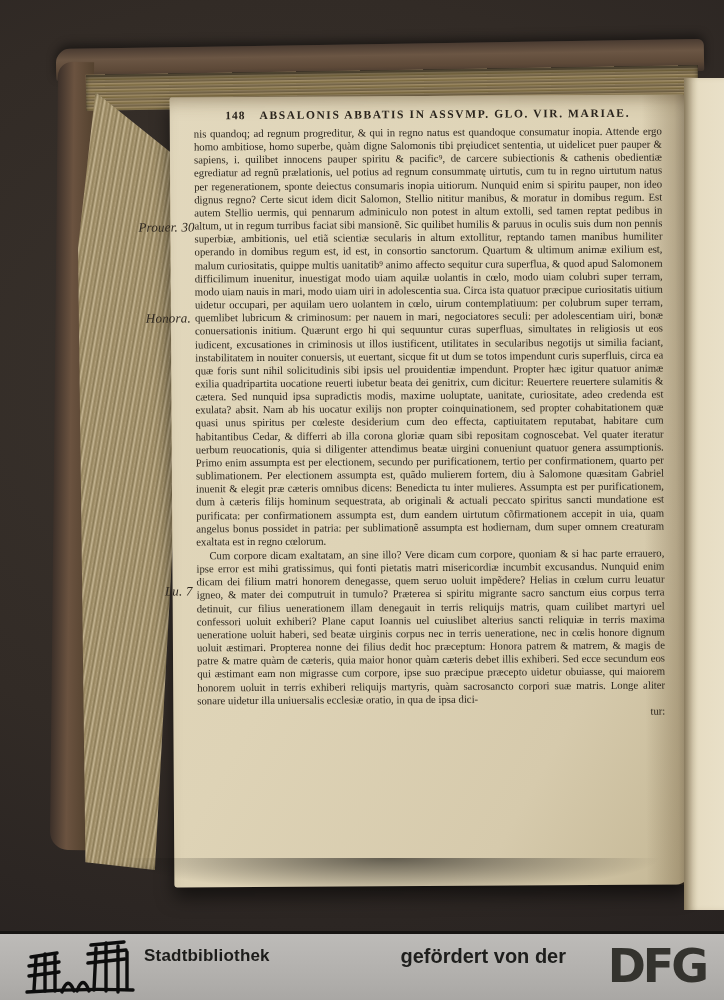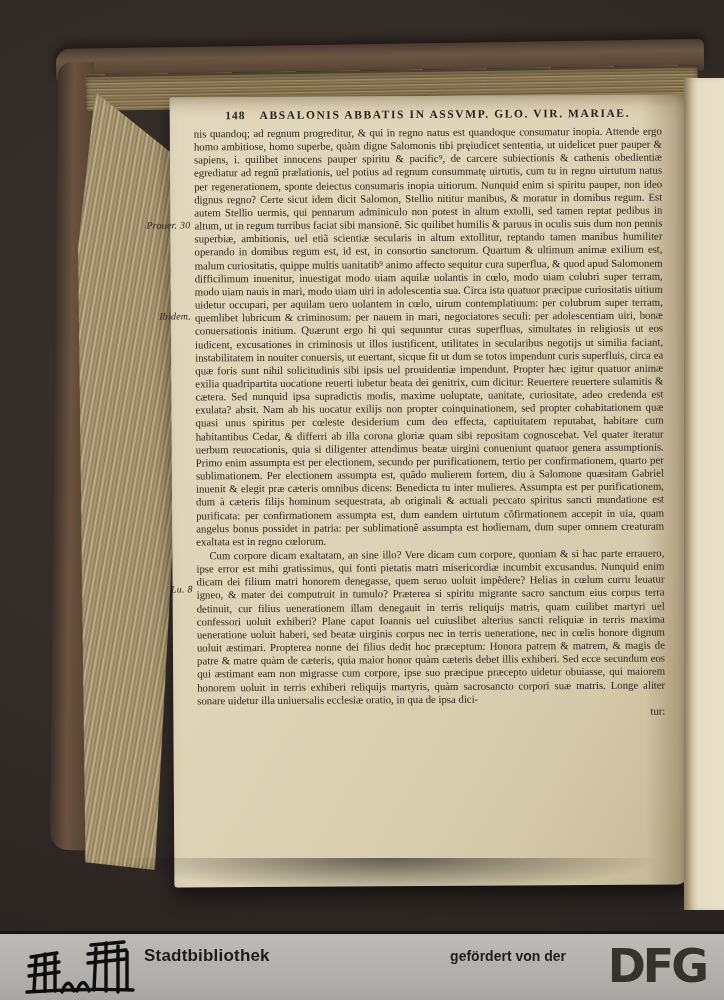--- a/index.html
+++ b/index.html
@@ -68,40 +68,40 @@
     text-align:center;font-size:11.5px;letter-spacing:1.6px;
     font-weight:bold;white-space:nowrap;margin-bottom:6px;color:#2a241d;
   }
   .running-head .pgnum{margin-right:14px;letter-spacing:1px;}
   .bodytext{font-size:10.75px;line-height:13.15px;text-align:justify;
     color:#2b251e;}
   .bodytext p{margin:0;}
   .bodytext p.p2{text-indent:13px;margin-top:1px;}
   .catchword{text-align:right;font-size:10.75px;line-height:13.15px;color:#2b251e;}
   .margin-note{
-    position:absolute;font-style:italic;font-size:10px;color:#2e271f;
+    position:absolute;font-style:italic;font-size:13px;color:#2e271f;
     left:-56px;width:52px;text-align:right;white-space:nowrap;letter-spacing:.2px;
   }
   .mn1{top:110px;} .mn2{top:201px;} .mn3{top:474px;}
 
   
   .footer{
     position:absolute;left:0;bottom:0;width:724px;height:66px;
     background:linear-gradient(to bottom,#bdbbb8 0%,#b2b0ad 60%,#a9a7a4 100%);
     border-top:3px solid #161412;
     font-family:"Liberation Sans","DejaVu Sans",sans-serif;
   }
   .lib-logo{position:absolute;left:24px;top:4px;}
   .lib-text{
     position:absolute;left:144px;top:11px;font-weight:bold;font-size:17px;
     line-height:21px;color:#1c1c1a;letter-spacing:.2px;
   }
   .dfg-text{
     position:absolute;right:158px;top:13px;text-align:right;font-weight:bold;
-    font-size:14px;line-height:19px;color:#1e1e1c;
+    font-size:20px;line-height:19px;color:#1e1e1c;
   }
   .dfg-logo{
     position:absolute;right:18px;top:6px;
     font-weight:900;font-size:46px;line-height:52px;color:#34332e;
     letter-spacing:-3px;font-family:"DejaVu Sans","Liberation Sans",sans-serif;
   }
 </style>
 </head>
 <body>
 
@@ -115,22 +115,22 @@
 
     <div class="page">
       <div class="gutter-shade"></div>
 
       <div class="page-inner">
         <div class="running-head">
           <span class="pgnum">148</span><span>ABSALONIS ABBATIS IN ASSVMP. GLO. VIR. MARIAE.</span>
         </div>
 
         <span class="margin-note mn1">Prouer. 30</span>
-        <span class="margin-note mn2">Ibidem.</span>
-        <span class="margin-note mn3">Lu. 8</span>
+        <span class="margin-note mn2">Honora.</span>
+        <span class="margin-note mn3">Lu. 7</span>
 
         <div class="bodytext">
           <p class="p1">nis quandoq; ad regnum progreditur, &amp; qui in regno natus est quandoque consumatur inopia. Attende ergo homo ambitiose, homo superbe, quàm digne Salomonis tibi pręiudicet sententia, ut uidelicet puer pauper &amp; sapiens, i. quilibet innocens pauper spiritu &amp; pacific⁹, de carcere subiectionis &amp; cathenis obedientiæ egrediatur ad regnũ prælationis, uel potius ad regnum consummatę uirtutis, cum tu in regno uirtutum natus per regenerationem, sponte deiectus consumaris inopia uitiorum.  Nunquid enim si spiritu pauper, non ideo dignus regno? Certe sicut idem dicit Salomon, Stellio nititur manibus, &amp; moratur in domibus regum. Est autem Stellio uermis, qui pennarum adminiculo non potest in altum extolli, sed tamen reptat pedibus in altum, ut in regum turribus faciat sibi mansionẽ. Sic quilibet humilis &amp; paruus in oculis suis dum non pennis superbiæ, ambitionis, uel etiã scientiæ secularis in altum extollitur, reptando tamen manibus humiliter operando in domibus regum est, id est, in consortio sanctorum.   Quartum &amp; ultimum animæ exilium est, malum curiositatis, quippe multis uanitatib⁹ animo affecto sequitur cura superflua, &amp; quod apud Salomonem difficilimum inuenitur, inuestigat modo uiam aquilæ uolantis in cœlo, modo uiam colubri super terram, modo uiam nauis in mari, modo uiam uiri in adolescentia sua. Circa ista quatuor præcipue curiositatis uitium uidetur occupari, per aquilam uero uolantem in cœlo, uirum contemplatiuum: per colubrum super terram, quemlibet lubricum &amp; criminosum: per nauem in mari, negociatores seculi: per adolescentiam uiri, bonæ conuersationis initium. Quærunt ergo hi qui sequuntur curas superfluas, simultates in religiosis ut eos iudicent, excusationes in criminosis ut illos iustificent, utilitates in secularibus negotijs ut similia faciant, instabilitatem in nouiter conuersis, ut euertant, sicque fit ut dum se totos impendunt curis superfluis, circa ea quæ foris sunt nihil solicitudinis sibi ipsis uel prouidentiæ impendunt. Propter hæc igitur quatuor animæ exilia quadripartita uocatione reuerti iubetur beata dei genitrix, cum dicitur: Reuertere reuertere sulamitis &amp; cætera. Sed nunquid ipsa supradictis modis, maxime uoluptate, uanitate, curiositate, adeo credenda est exulata? absit. Nam ab his uocatur exilijs non propter coinquinationem, sed propter cohabitationem quæ quasi unus spiritus per cœleste desiderium cum deo effecta, captiuitatem reputabat, habitare cum habitantibus Cedar, &amp; differri ab illa corona gloriæ quam sibi repositam cognoscebat.    Vel quater iteratur uerbum reuocationis, quia si diligenter attendimus beatæ uirgini conueniunt quatuor genera assumptionis. Primo enim assumpta est per electionem, secundo per purificationem, tertio per confirmationem, quarto per sublimationem. Per electionem assumpta est, quãdo mulierem fortem, diu à Salomone quæsitam Gabriel inuenit &amp; elegit præ cæteris omnibus dicens: Benedicta tu inter mulieres.  Assumpta est per purificationem, dum à cæteris filijs hominum sequestrata, ab originali &amp; actuali peccato spiritus sancti mundatione est purificata: per confirmationem assumpta est, dum eandem uirtutum cõfirmationem accepit in uia, quam angelus bonus possidet in patria: per sublimationẽ assumpta est hodiernam, dum super omnem creaturam exaltata est in regno cœlorum.</p>
           <p class="p2">Cum corpore dicam exaltatam, an sine illo? Vere dicam cum corpore, quoniam &amp; si hac parte errauero, ipse error est mihi gratissimus, qui fonti pietatis matri misericordiæ incumbit excusandus. Nunquid enim dicam dei filium matri honorem denegasse, quem seruo uoluit impẽdere? Helias in cœlum curru leuatur igneo, &amp; mater dei computruit in tumulo? Præterea si spiritu migrante sacro sanctum eius corpus terra detinuit, cur filius uenerationem illam denegauit in terris reliquijs matris, quam cuilibet martyri uel confessori uoluit exhiberi? Plane caput Ioannis uel cuiuslibet alterius sancti reliquiæ in terris maxima ueneratione uoluit haberi, sed beatæ uirginis corpus nec in terris ueneratione, nec in cœlis honore dignum uoluit æstimari. Propterea nonne dei filius dedit hoc præceptum: Honora patrem &amp; matrem, &amp; magis de patre &amp; matre quàm de cæteris, quia maior honor quàm cæteris debet illis exhiberi. Sed ecce secundum eos qui æstimant eam non migrasse cum corpore, ipse suo præcipue præcepto uidetur obuiasse, qui maiorem honorem uoluit in terris exhiberi reliquijs martyris, quàm sacrosancto corpori suæ matris. Longe aliter sonare uidetur illa uniuersalis ecclesiæ oratio, in qua de ipsa dici-</p>
         </div>
         <div class="catchword">tur:</div>
       </div>
     </div>
 
     <div class="facing-page"></div>

